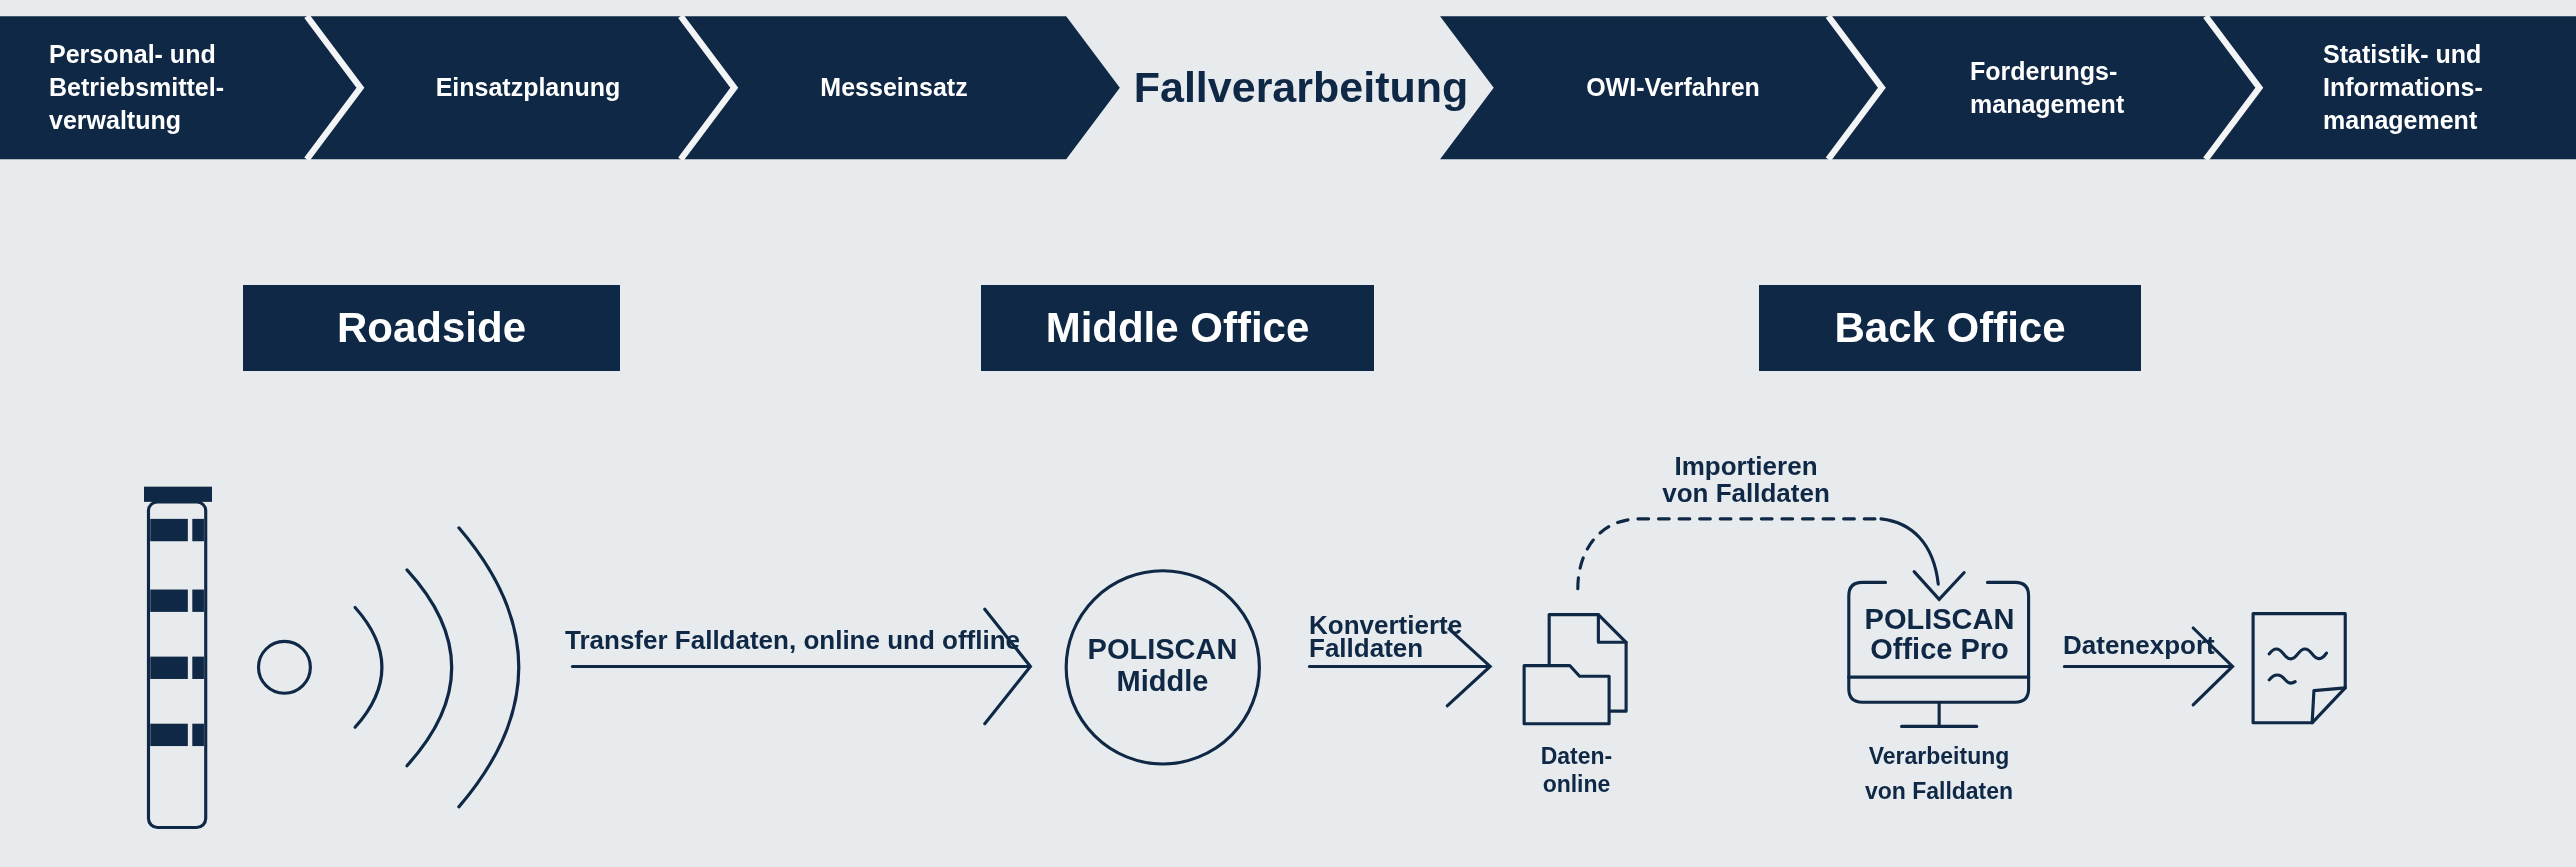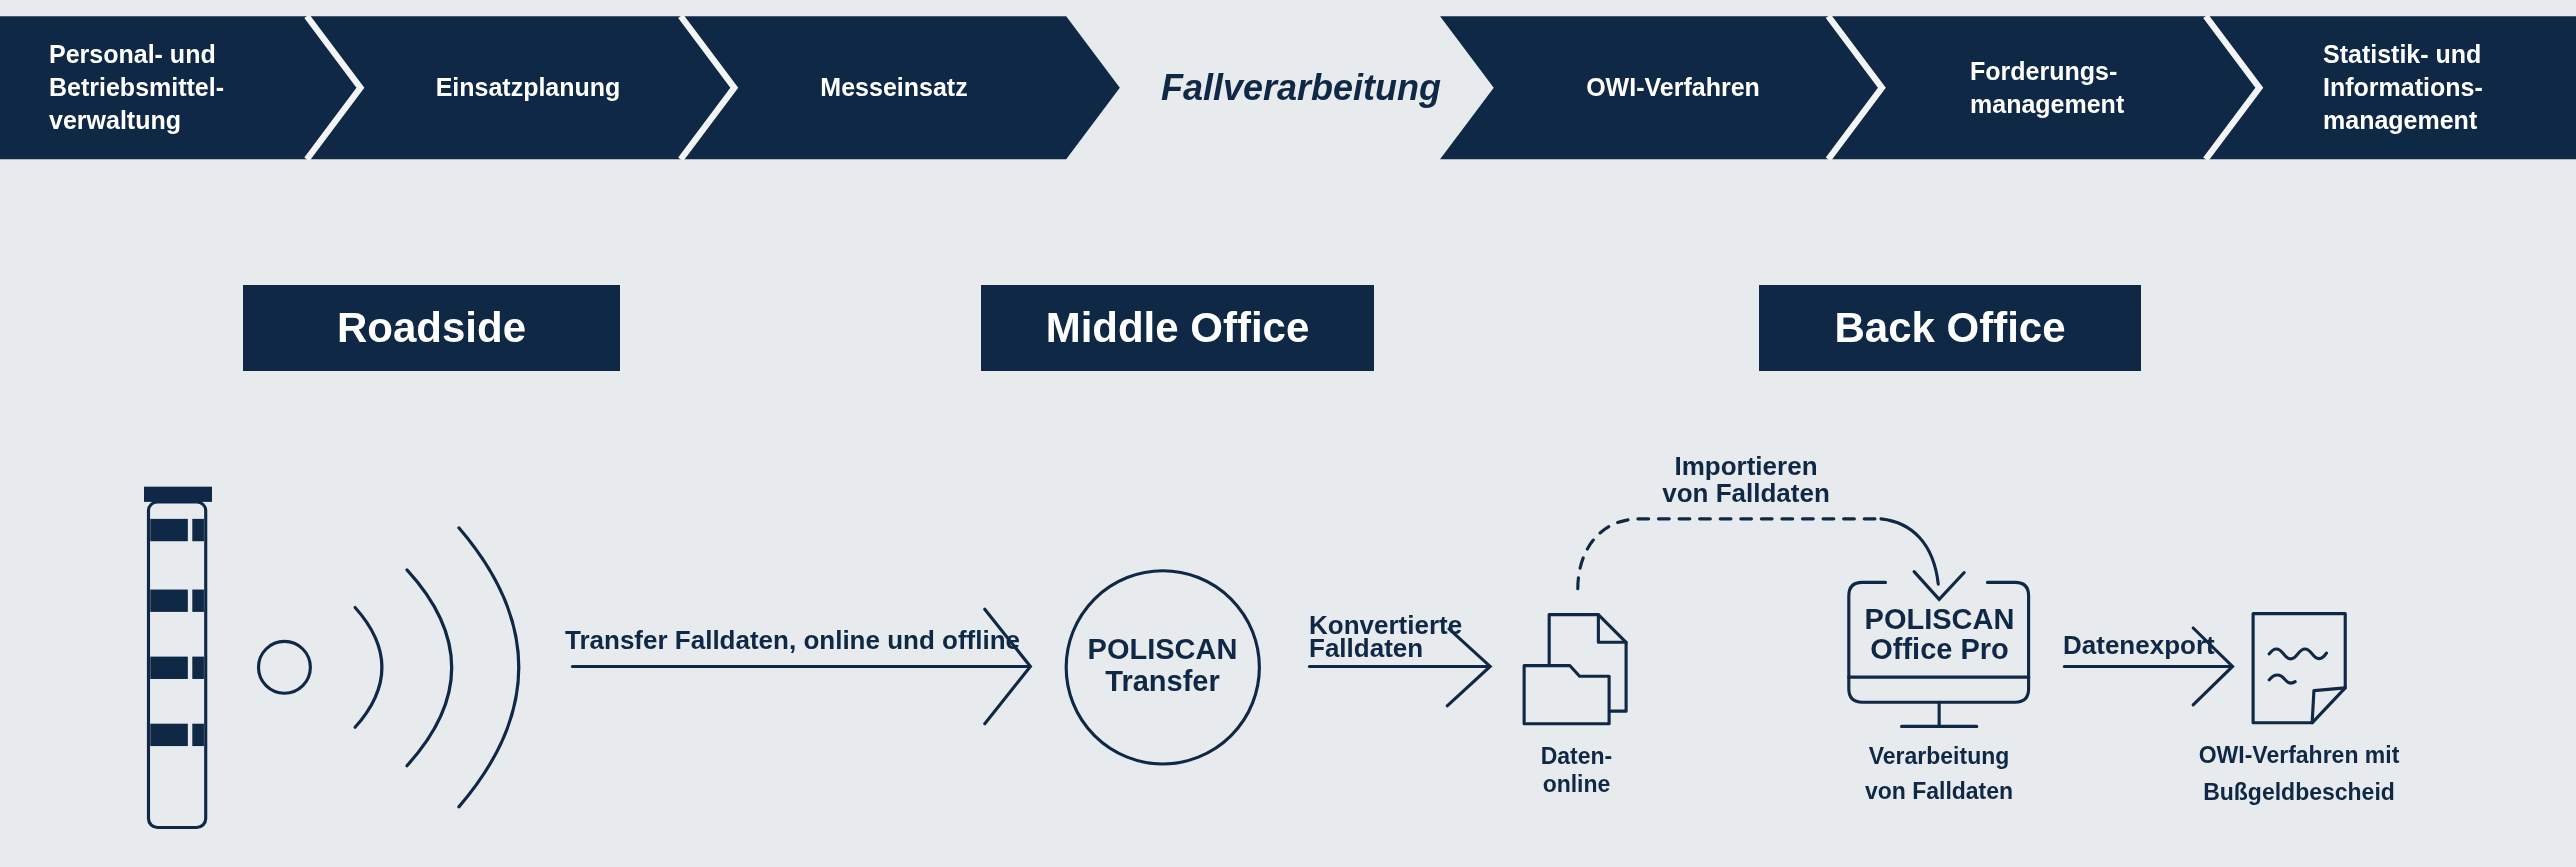--- a/index.html
+++ b/index.html
@@ -9,21 +9,21 @@
   body{background:var(--bg);}
   .stage{position:relative;width:2576px;height:868px;background:var(--bg);
          font-family:"Liberation Sans",sans-serif;overflow:hidden;margin-top:16px;}
   svg.canvas{position:absolute;left:0;top:0;z-index:1;}
   .ov{position:absolute;z-index:2;color:var(--navy);font-weight:bold;}
 
   
   .barlab{top:0;height:143px;display:flex;flex-direction:column;justify-content:center;
           color:var(--light);font-size:25px;line-height:33px;font-weight:bold;white-space:nowrap;}
   .barlab.centered{transform:translateX(-50%);align-items:center;text-align:right;}
-  .barlab.active{color:var(--navy);font-size:36px;font-style:italic;}
+  .barlab.active{color:var(--navy);font-size:43px;}
 
   
   .secbox{position:absolute;z-index:2;top:269px;height:86px;background:var(--navy);
           display:flex;align-items:center;justify-content:center;
           color:var(--light);font-size:42px;font-weight:bold;white-space:nowrap;}
 
   
   .lab{font-size:26px;line-height:25px;white-space:nowrap;}
   .cap{font-size:23px;white-space:nowrap;}
   .nodeText{font-size:29px;white-space:nowrap;text-align:center;}
@@ -143,21 +143,21 @@
     <span>Middle Office</span>
   </div>
   <div class="secbox" style="left:1759px;width:382px">
     <span>Back Office</span>
   </div>
 
   <div class="ov lab" style="left:565px;top:612px">Transfer Falldaten, online und offline</div>
 
   <div class="ov nodeText" style="left:1066px;top:617px;width:193px;line-height:32px">
     <div>POLISCAN</div>
-    <div>Transfer</div>
+    <div>Middle</div>
   </div>
 
   <div class="ov lab" style="left:1309px;top:598px;line-height:23px">
     <div>Konvertierte</div>
     <div>Falldaten</div>
   </div>
 
   <div class="ov cap tc" style="left:1487px;top:726px;width:179px;line-height:28px">
     <div>Daten-</div>
     <div>online</div>
@@ -173,19 +173,15 @@
     <div>Office Pro</div>
   </div>
 
   <div class="ov cap tc" style="left:1805px;top:723px;width:268px;line-height:35px">
     <div>Verarbeitung</div>
     <div>von Falldaten</div>
   </div>
 
   <div class="ov lab" style="left:2063px;top:617px">Datenexport</div>
 
-  <div class="ov cap tc" style="left:2165px;top:721px;width:268px;line-height:37px">
-    <div>OWI-Verfahren mit</div>
-    <div>Bußgeldbescheid</div>
-  </div>
 
 </div>
 
 
 </body></html>

